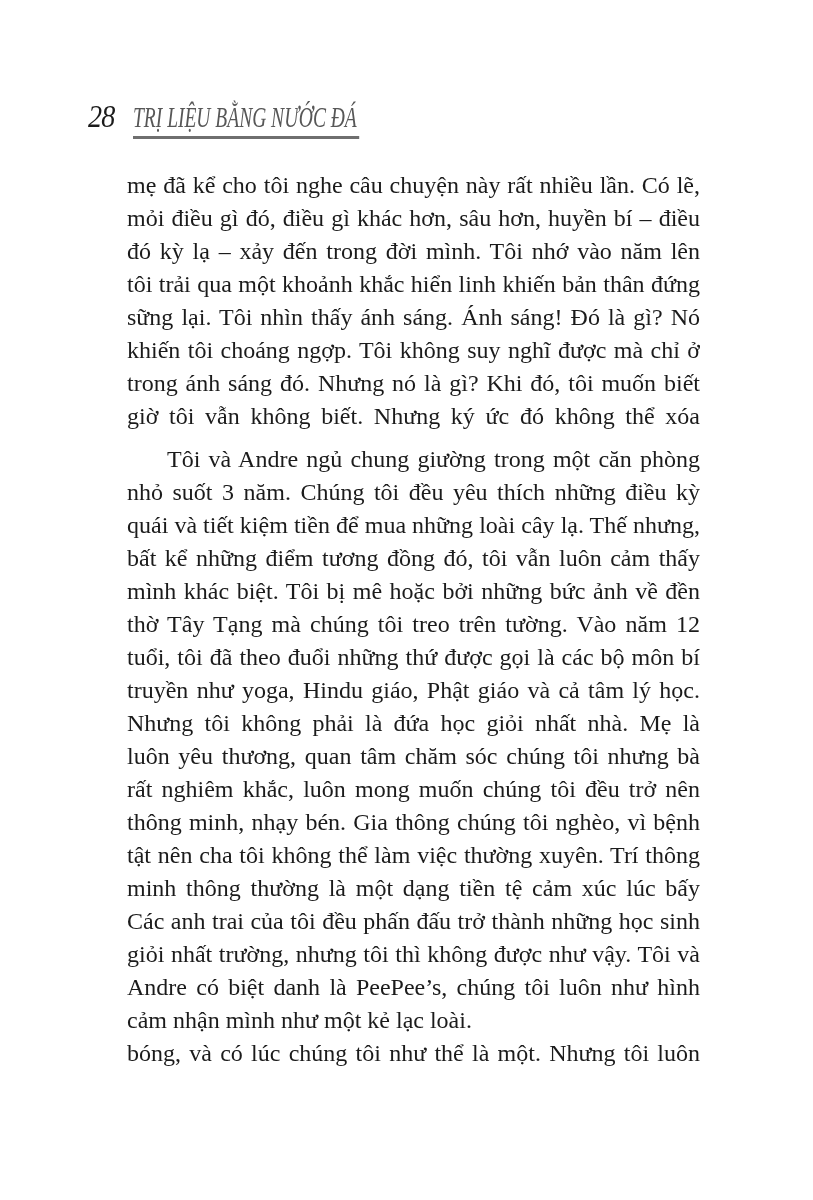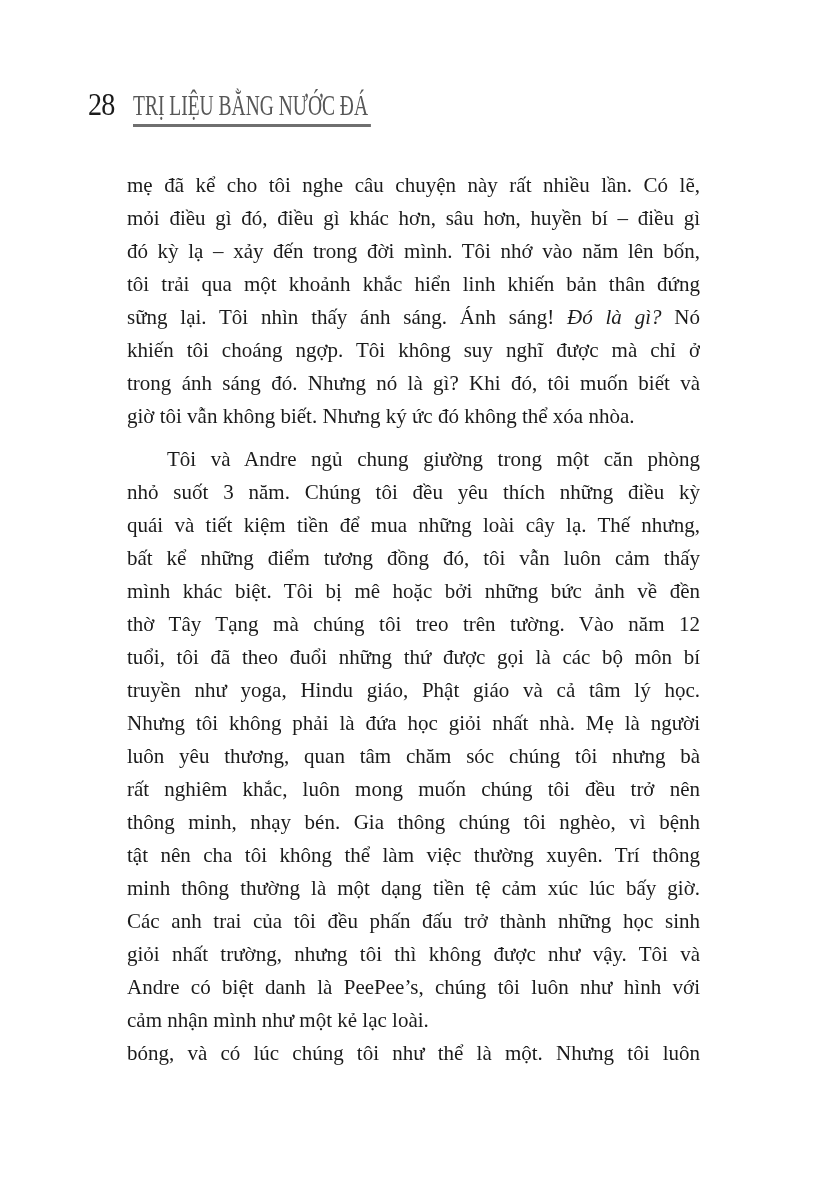--- a/index.html
+++ b/index.html
@@ -14,23 +14,24 @@
     width: 813px;
     height: 1200px;
     background: var(--bg, #ffffff);
     overflow: hidden;
   }
 
   
   .page-header {
     position: absolute;
     left: 88px;
-    top: 88px;
+    top: 100px;
     height: 40px;
     width: 620px;
+    font-style: italic;
   }
 
   .page-number {
     position: absolute;
     left: 0;
     top: 0;
     font-size: 32px;
     line-height: 32px;
     color: var(--text, #1b1b1b);
     transform: scaleX(0.88);
@@ -55,21 +56,21 @@
     font-weight: normal;
   }
 
   
   .body-text {
     position: absolute;
     left: 127px;
     top: 169px;
     width: 573px;
     color: var(--text, #1b1b1b);
-    font-size: 21px;
+    font-size: 24px;
   }
 
   .paragraph { margin: 0; }
   .paragraph + .paragraph { margin-top: 10px; }
 
   .text-line {
     height: 33px;
     line-height: 33px;
     text-align: justify;
     text-align-last: justify;
@@ -79,21 +80,21 @@
   }
 
   .text-line.last-line {
     text-align-last: left;
   }
 
   .text-line.indented {
     text-indent: 40px;
   }
 
-  .text-segment.italic { font-style: italic; }
+  .text-segment.italic { }
 </style>
 </head>
 <body>
 
 <div class="book-page" style="--bg: #ffffff; --text: #1b1b1b; --title: #575757; --underline: #6f6f6f;">
 
   <div class="page-header">
     <span class="page-number">28</span>
     <span class="chapter-title">TRỊ LIỆU BẰNG NƯỚC ĐÁ</span>
   </div>

